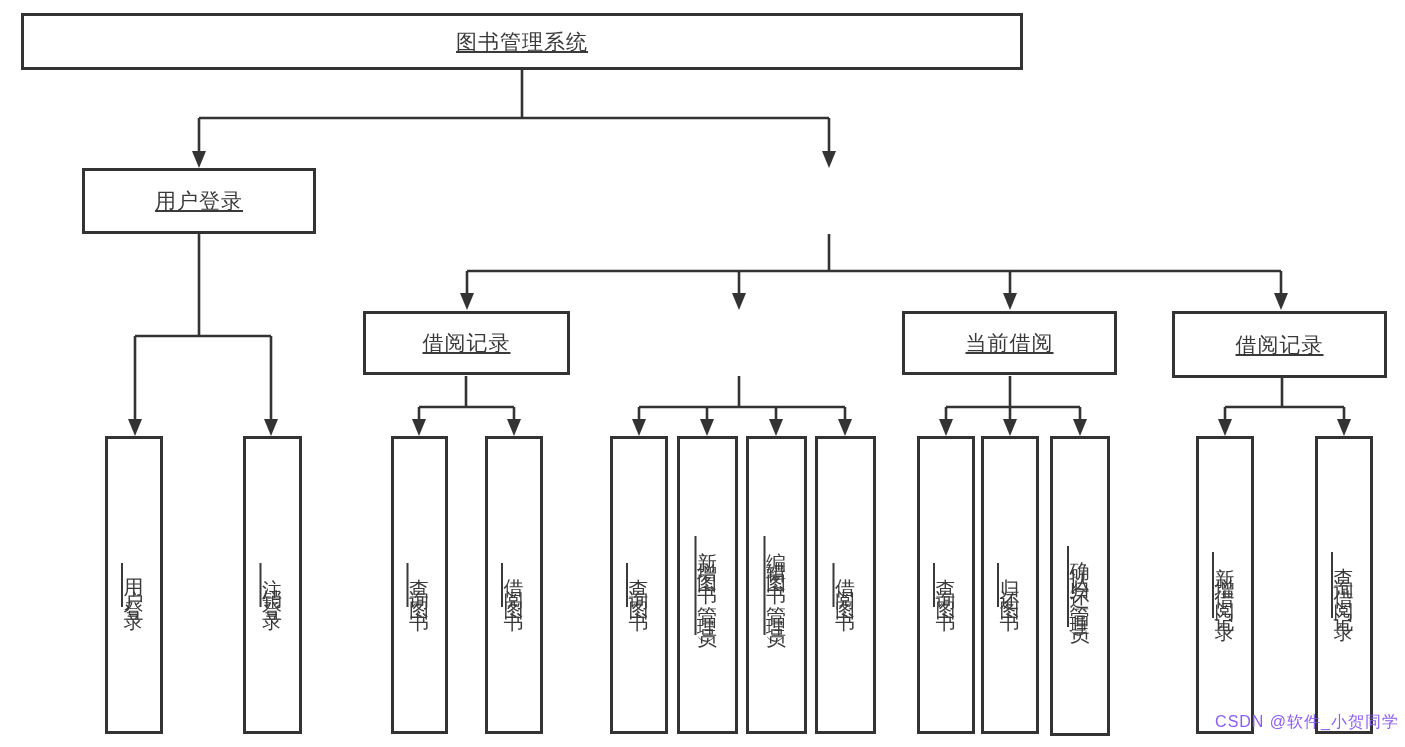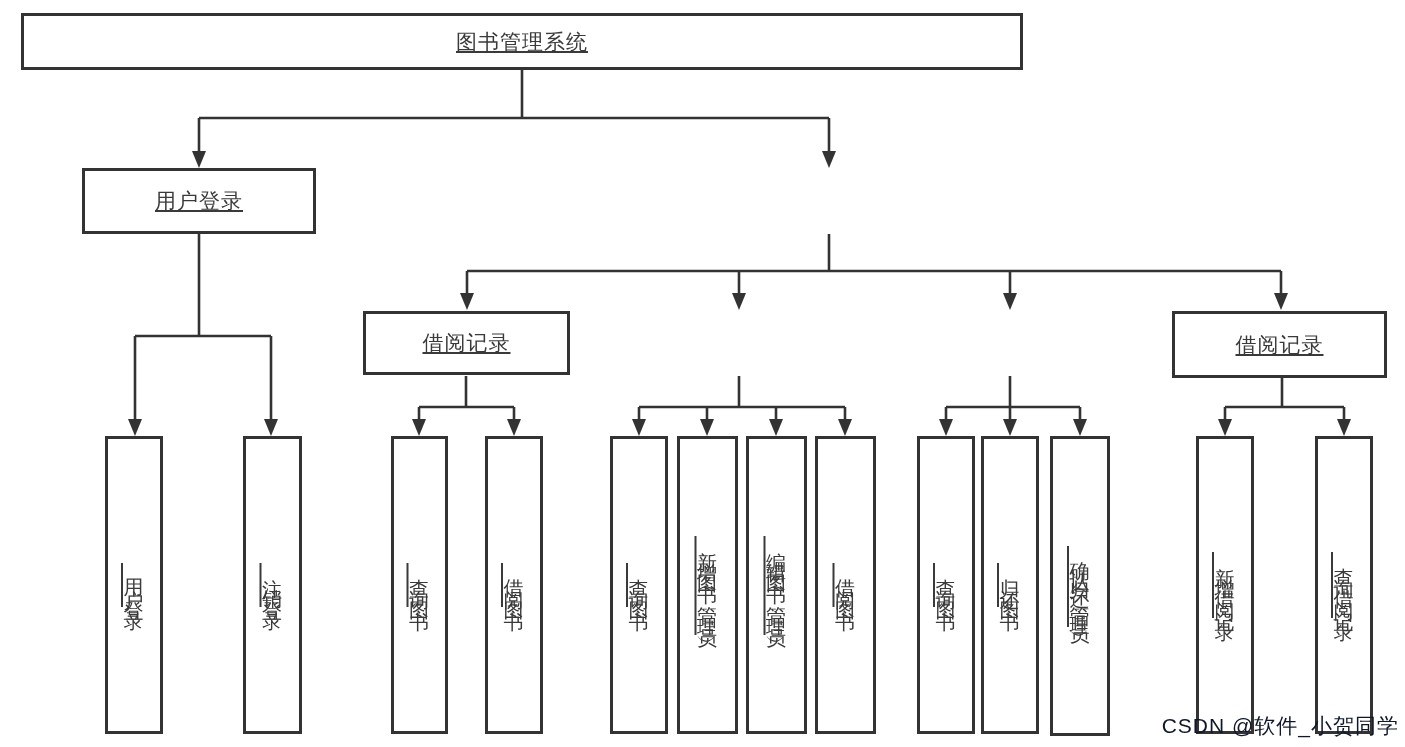--- a/index.html
+++ b/index.html
@@ -4,21 +4,21 @@
 <style>
   html,body{margin:0;padding:0;background:#ffffff;}
   .stage{position:relative;width:1405px;height:747px;background:#ffffff;overflow:hidden;
          font-family:"Liberation Sans","DejaVu Sans",sans-serif;color:#3a3a3a;}
   .lines{position:absolute;left:0;top:0;width:1405px;height:747px;}
   .box{position:absolute;background:#ffffff;border:3px solid #333333;box-sizing:border-box;
        display:flex;align-items:center;justify-content:center;text-decoration:underline;}
   .h-label{font-size:21px;letter-spacing:1px;white-space:nowrap;}
   .leaf .v-label{writing-mode:vertical-rl;text-orientation:mixed;font-size:20px;
        letter-spacing:11px;line-height:1;white-space:nowrap;}
-  .watermark{position:absolute;top:712px;right:6px;font-size:21px;color:#0f172a;
+  .watermark{position:absolute;top:712px;right:6px;font-size:16px;color:#8b5cf6;
        letter-spacing:1px;white-space:nowrap;}
 </style>
 </head>
 <body>
 
 <div class="stage">
 
   <svg class="lines" width="1405" height="747" viewBox="0 0 1405 747">
     <g stroke="#333333" stroke-width="2.6" fill="none">
 
@@ -89,20 +89,23 @@
     <span class="h-label">图书管理系统</span>
   </div>
 
   <div class="box" style="left:82px;top:168px;width:234px;height:66px">
     <span class="h-label">用户登录</span>
   </div>
 
   <div class="box" style="left:363px;top:311px;width:207px;height:64px">
     <span class="h-label">借阅记录</span>
   </div>
+  <div class="box" style="left:902px;top:311px;width:215px;height:64px">
+    <span class="h-label">当前借阅</span>
+  </div>
   <div class="box" style="left:1172px;top:311px;width:215px;height:67px">
     <span class="h-label">借阅记录</span>
   </div>
 
   <div class="box leaf" style="left:105px;top:436px;width:58px;height:298px">
     <span class="v-label">用户登录</span>
   </div>
   <div class="box leaf" style="left:243px;top:436px;width:59px;height:298px">
     <span class="v-label">注销登录</span>
   </div>

